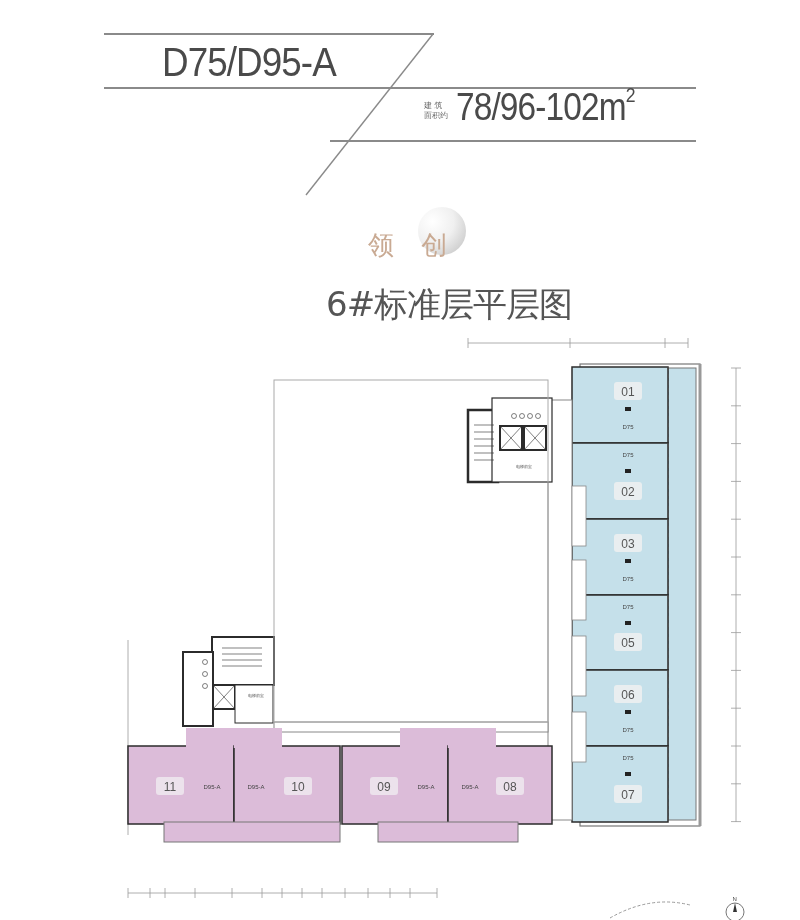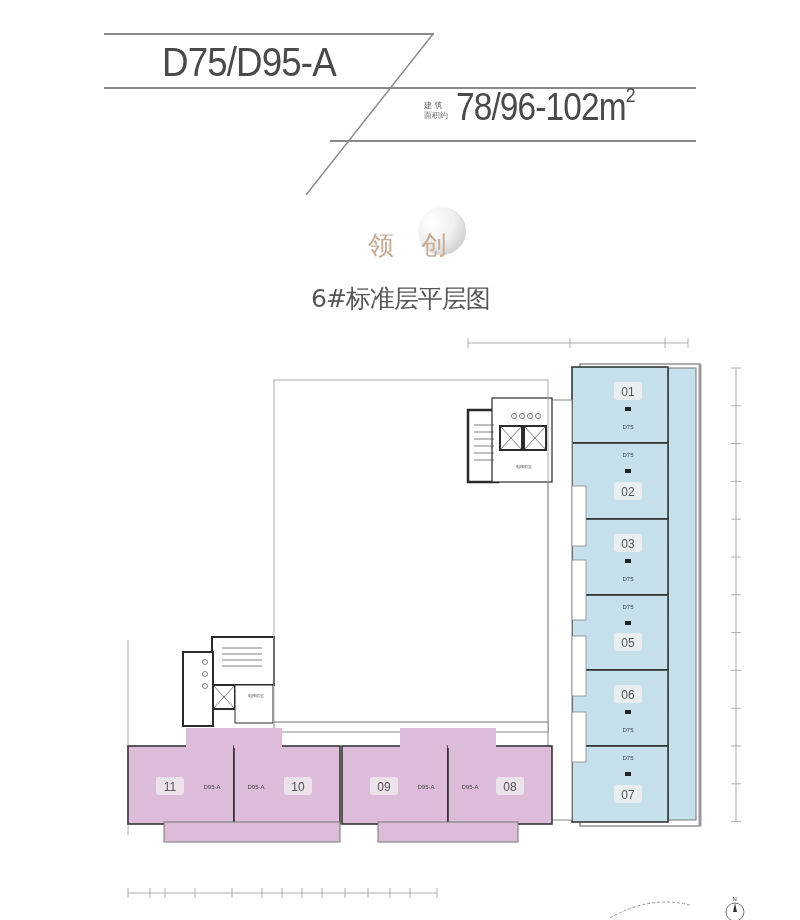--- a/index.html
+++ b/index.html
@@ -5,21 +5,21 @@
   html,body{margin:0;padding:0;background:#ffffff;}
   body{width:800px;height:920px;position:relative;overflow:hidden;font-family:"Liberation Sans",sans-serif;color:#555;}
   .abs{position:absolute;}
   .hline{position:absolute;height:2px;background:#8a8a8a;}
   .model-title{position:absolute;left:162px;top:40px;font-size:40px;font-weight:300;color:#4a4a4a;letter-spacing:-1px;font-family:"Liberation Sans",sans-serif;transform:scaleX(0.92);transform-origin:left;}
   .area-label{position:absolute;left:424px;top:101px;font-size:8px;line-height:10px;color:#666;width:30px;text-align:left;}
   .area-value{position:absolute;left:456px;top:86px;font-size:38px;color:#4a4a4a;transform:scaleX(0.88);transform-origin:left;letter-spacing:-1px;}
   .area-value sup{font-size:20px;vertical-align:top;position:relative;top:-2px;}
   .brand-circle{position:absolute;left:418px;top:207px;width:48px;height:48px;border-radius:50%;background:radial-gradient(circle at 30% 30%,#ffffff 0%,#f0f0f0 45%,#bdbdbd 100%);}
   .brand-text{position:absolute;left:368px;top:228px;font-size:26px;color:#c9aa93;letter-spacing:10px;font-family:Liberation Sans, sans-serif;}
-  .plan-title{position:absolute;left:311px;top:282px;font-size:25px;color:#555;font-family:"DejaVu Sans",sans-serif;letter-spacing:-1px;}
+  .plan-title{position:absolute;left:326px;top:282px;font-size:34px;color:#555;font-family:"DejaVu Sans",sans-serif;letter-spacing:-1px;}
   svg text{font-family:"Liberation Sans",sans-serif;}
 </style>
 </head>
 <body>
 
 <div class="hline" style="left:104px;top:33px;width:330px;"></div>
 <div class="hline" style="left:104px;top:87px;width:592px;"></div>
 <div class="hline" style="left:330px;top:140px;width:366px;"></div>
 <svg class="abs" style="left:0;top:0;" width="800" height="220">
   <line x1="433" y1="34" x2="306" y2="195" stroke="#8a8a8a" stroke-width="1.4"></line>

